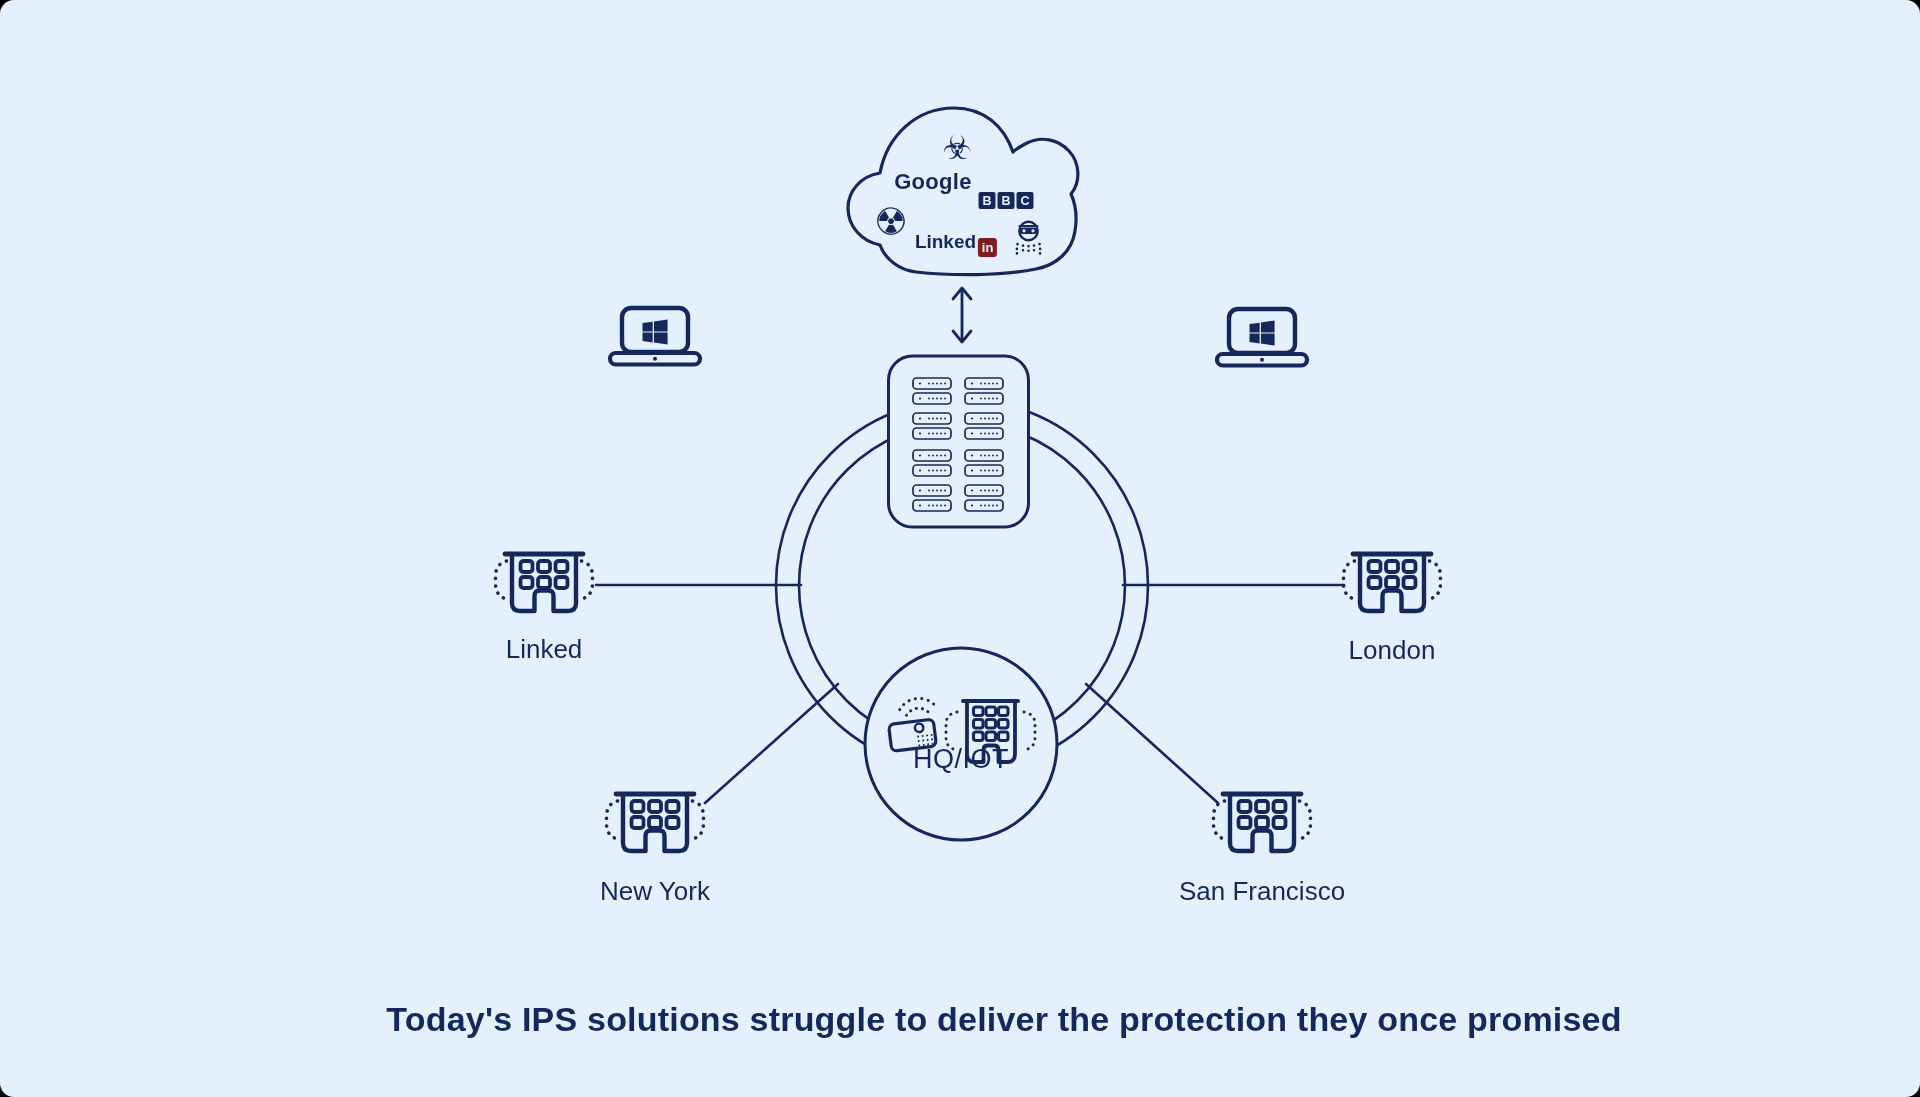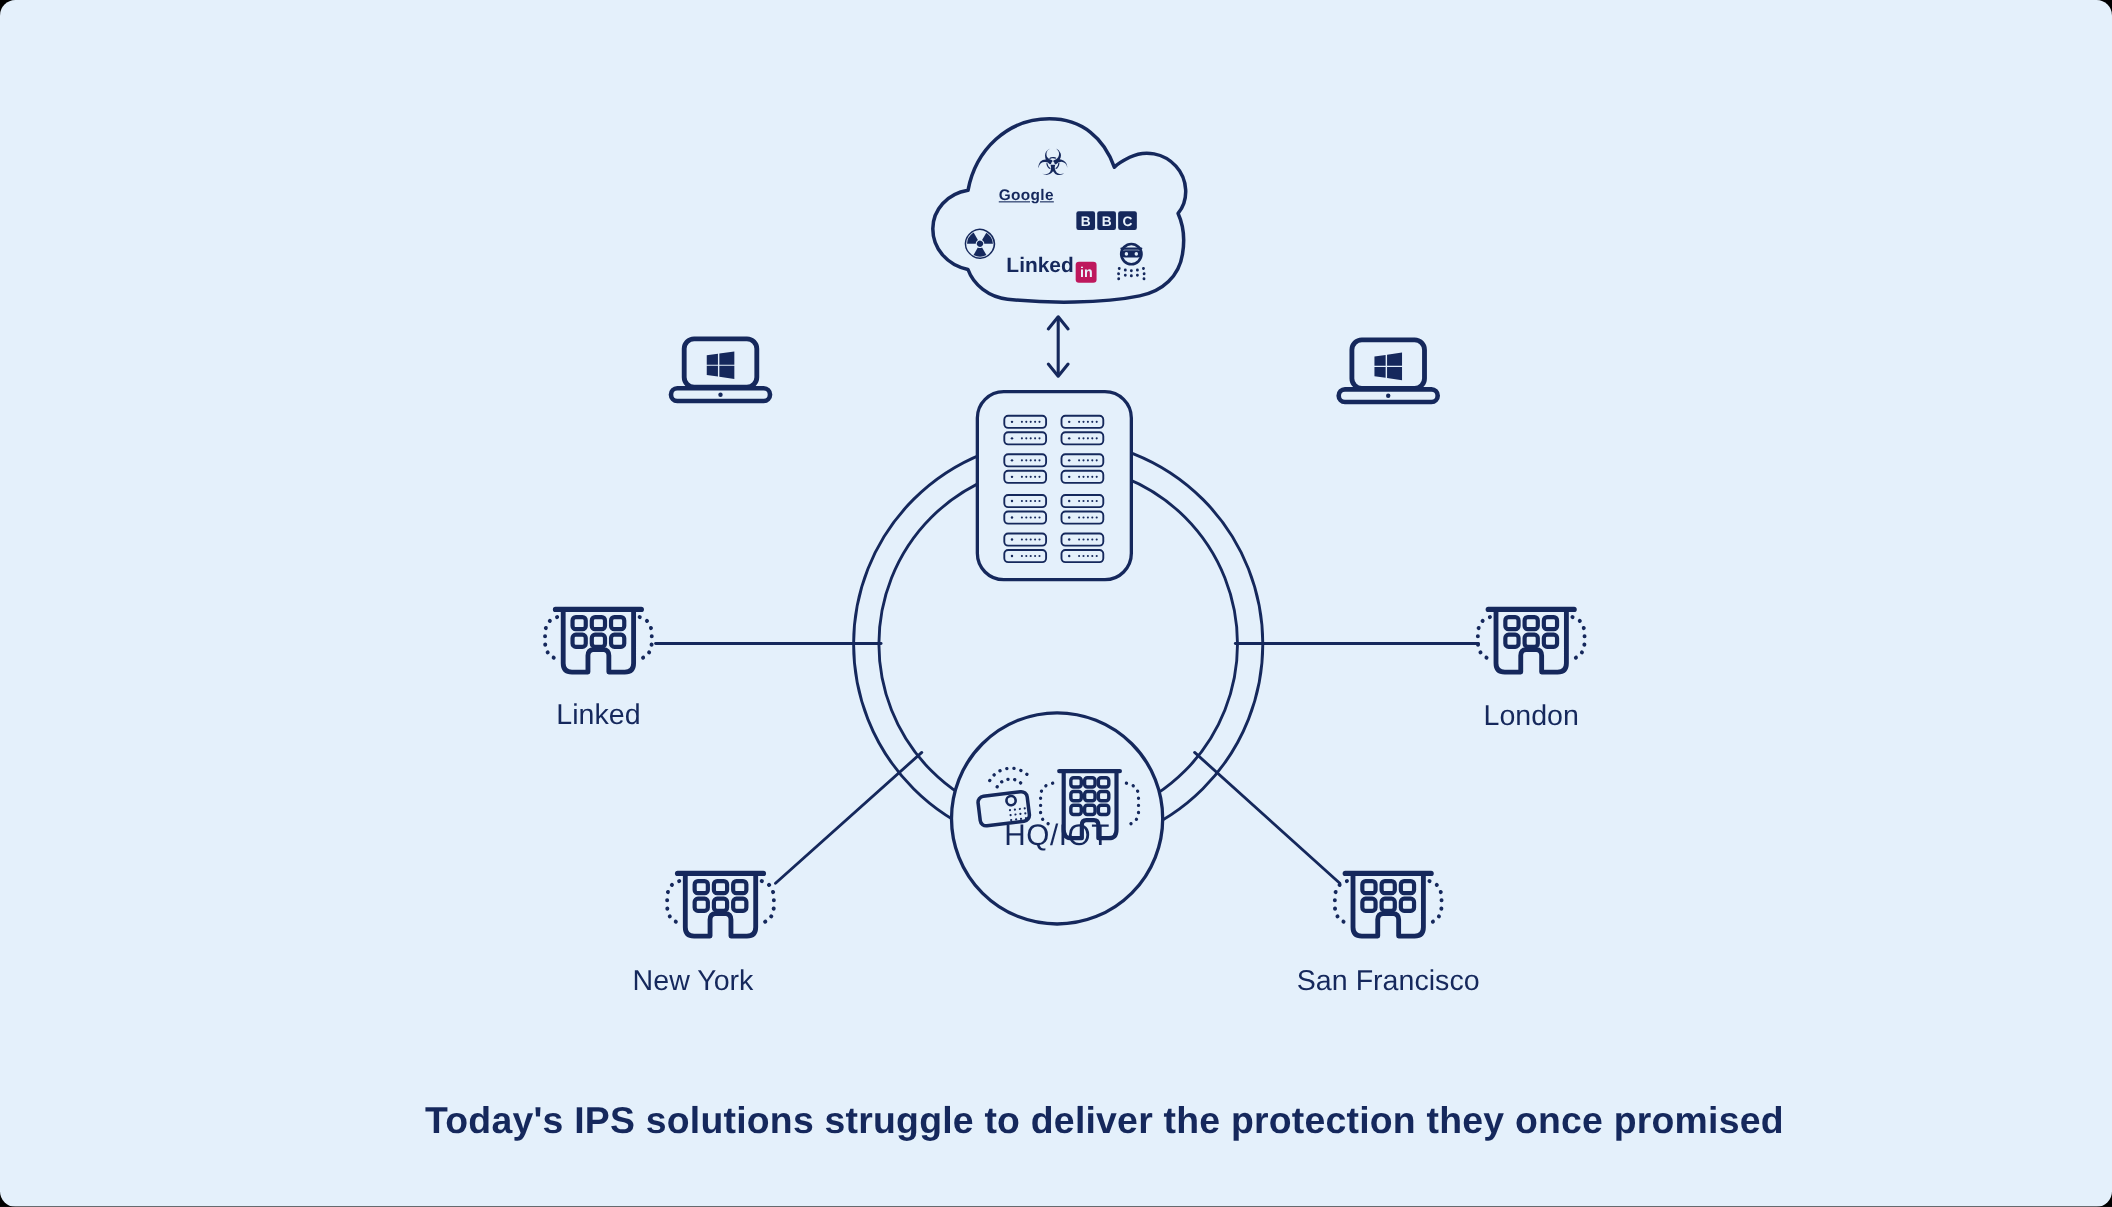--- a/index.html
+++ b/index.html
@@ -2,27 +2,27 @@
 <html><head>
 <meta charset="utf-8">
 <style>
   html,body{margin:0;padding:0;background:#000;}
   .stage{position:relative;width:1920px;height:1097px;background:#000;overflow:hidden;
          font-family:"Liberation Sans",sans-serif;}
   .card{position:absolute;inset:0;background:#e4f0fb;border-radius:14px;}
   .diagram{position:absolute;left:0;top:0;}
   .t{position:absolute;transform:translateX(-50%);color:#15285c;white-space:nowrap;}
   .glyph{font-family:"DejaVu Sans",sans-serif;line-height:1;}
-  .google{font-size:14px;font-weight:600;letter-spacing:.3px;text-decoration:underline;}
+  .google{font-size:22px;font-weight:600;letter-spacing:.3px;}
   .bbc{display:flex;gap:2px;}
   .bbc .box{width:17px;height:17px;background:#15285c;color:#eaf3fc;font-weight:700;
             font-size:12.5px;display:flex;align-items:center;justify-content:center;border-radius:2px;}
   .linkedin{display:flex;align-items:center;gap:2px;}
   .linkedin .word{font-size:19px;font-weight:700;}
-  .linkedin .badge{width:19px;height:19px;background:#be185d;color:#eaf3fc;border-radius:3px;
+  .linkedin .badge{width:19px;height:19px;background:#7f1d1d;color:#eaf3fc;border-radius:3px;
                    font-size:13px;font-weight:700;display:flex;align-items:center;justify-content:center;margin-top:12px;}
   .center-title{font-size:33px;font-weight:700;line-height:42px;text-align:center;}
   .hq-label{font-size:27px;font-weight:500;letter-spacing:.5px;}
   .site-label{font-size:26px;font-weight:500;}
   .headline{font-size:34px;font-weight:700;letter-spacing:.2px;}
 </style>
 </head>
 <body>
 
 <div class="stage">
@@ -167,17 +167,17 @@
   </div>
   <div class="t linkedin" style="left:956px;top:226px;justify-content:space-between;">
     <span class="word">Linked</span>
     <span class="badge">in</span>
   </div>
 
   <div class="t hq-label" style="left:961px;top:744px;">HQ/IOT</div>
 
   <div class="t site-label" style="left:544px;top:634px;">Linked</div>
   <div class="t site-label" style="left:1392px;top:635px;">London</div>
-  <div class="t site-label" style="left:630px;top:876px;">New York</div>
+  <div class="t site-label" style="left:655px;top:876px;">New York</div>
   <div class="t site-label" style="left:1262px;top:876px;">San Francisco</div>
 
   <div class="t headline" style="left:960px;top:1000px;margin-left:44px;">Today's IPS solutions struggle to deliver the protection they once promised</div>
 </div>
 
 </body></html>

